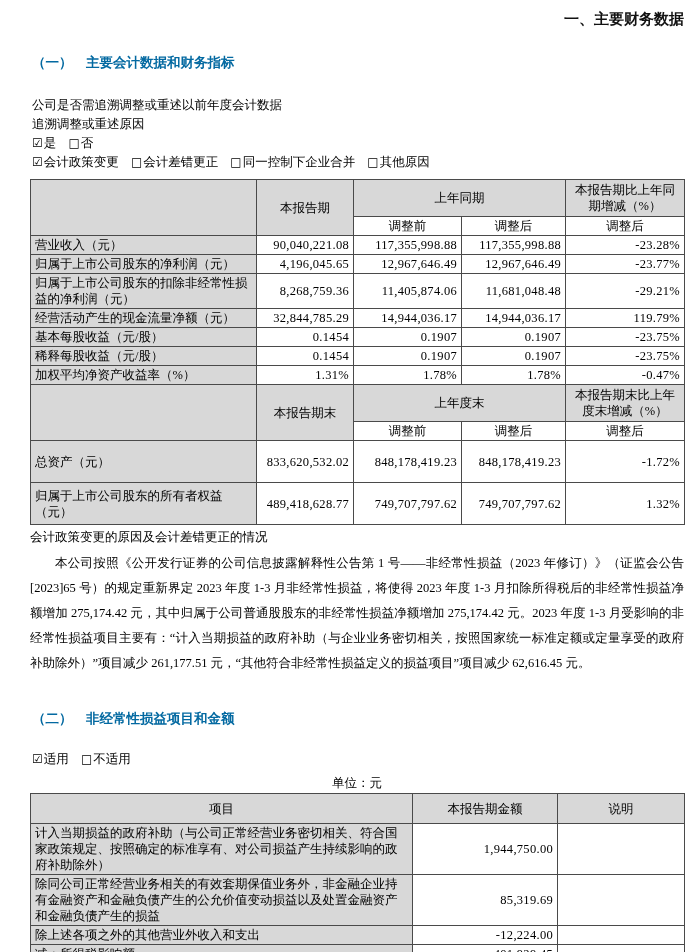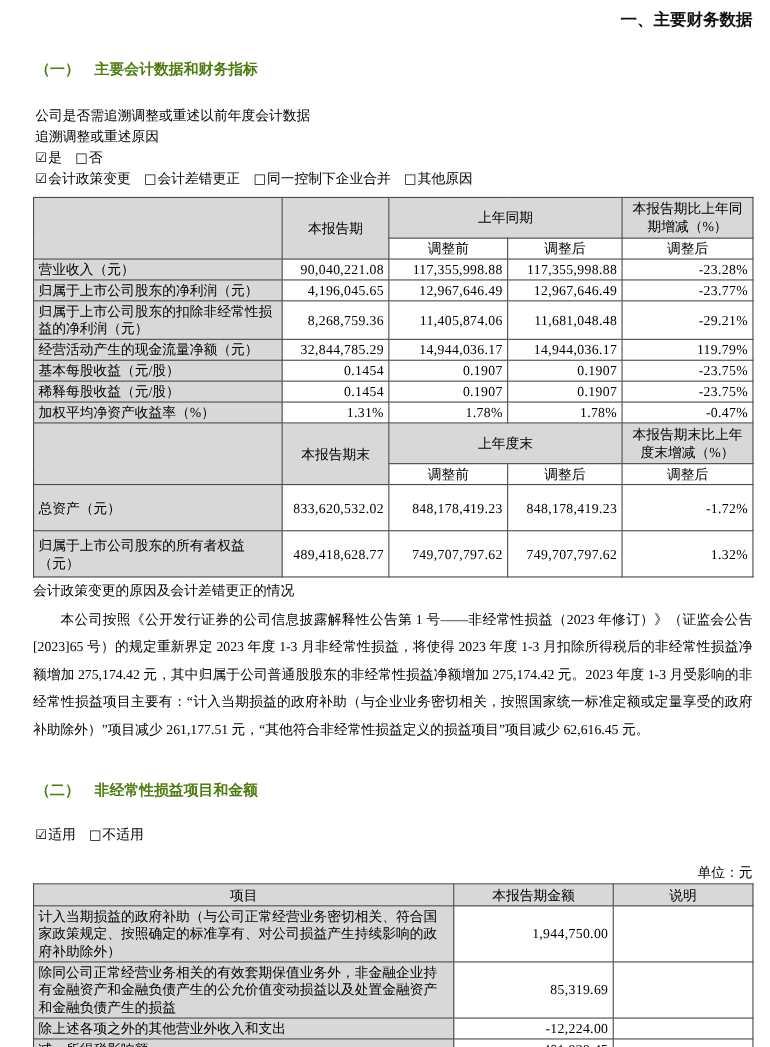--- a/index.html
+++ b/index.html
@@ -12,21 +12,21 @@
   }
   .page { padding: 6px 16px 0 30px; }
 
   h1.sec-title {
     font-family: "Liberation Sans", "DejaVu Sans", sans-serif;
     font-size: 15px; font-weight: 700; color: #111;
     margin: 4px 0 0 2px; line-height: 18px; text-align: right;
   }
   h2.sub-title {
     font-family: "Liberation Sans", "DejaVu Sans", sans-serif;
-    font-size: 13.5px; font-weight: 700; color: #4d7c0f;
+    font-size: 13.5px; font-weight: 700; color: #0369a1;
     margin: 26px 0 0 2px; line-height: 17px;
   }
   .textline { margin: 0 0 0 2px; line-height: 19px; }
   .first-gap { margin-top: 25px; }
   .cb-line .opt { margin-right: 9px; white-space: nowrap; }
   .cb { font-family: "DejaVu Sans", sans-serif; font-size: 12px; margin-right: 1px; }
 
   table.fin { border-collapse: collapse; table-layout: fixed; width: 654px; margin-top: 7px; }
   table.fin td {
     border: 1px solid #4a4a4a; padding: 1px 4px;
@@ -40,24 +40,24 @@
   tr.tall td { height: 42px; }
 
   .note-title { margin: 3px 0 0 0; line-height: 19px; }
   .para {
     width: 654px; margin: 4px 0 0 0;
     text-indent: 2em; text-align: justify;
     line-height: 25px;
   }
   h2.sec2 { margin-top: 34px; }
   .apply-line { margin-top: 23px; }
-  .unit-line { width: 654px; text-align: right; margin-top: 16px; line-height: 16px; }
+  .unit-line { width: 654px; text-align: center; margin-top: 6px; line-height: 16px; }
 
   table.nre { margin-top: 2px; }
-  table.nre td.head { height: 20px; }
+  table.nre td.head { height: 30px; }
 </style>
 </head>
 <body>
 
 <div class="page">
 
   <h1 class="sec-title">一、主要财务数据</h1>
   <h2 class="sub-title">（一）　主要会计数据和财务指标</h2>
 
   <div class="textline first-gap">公司是否需追溯调整或重述以前年度会计数据</div>

